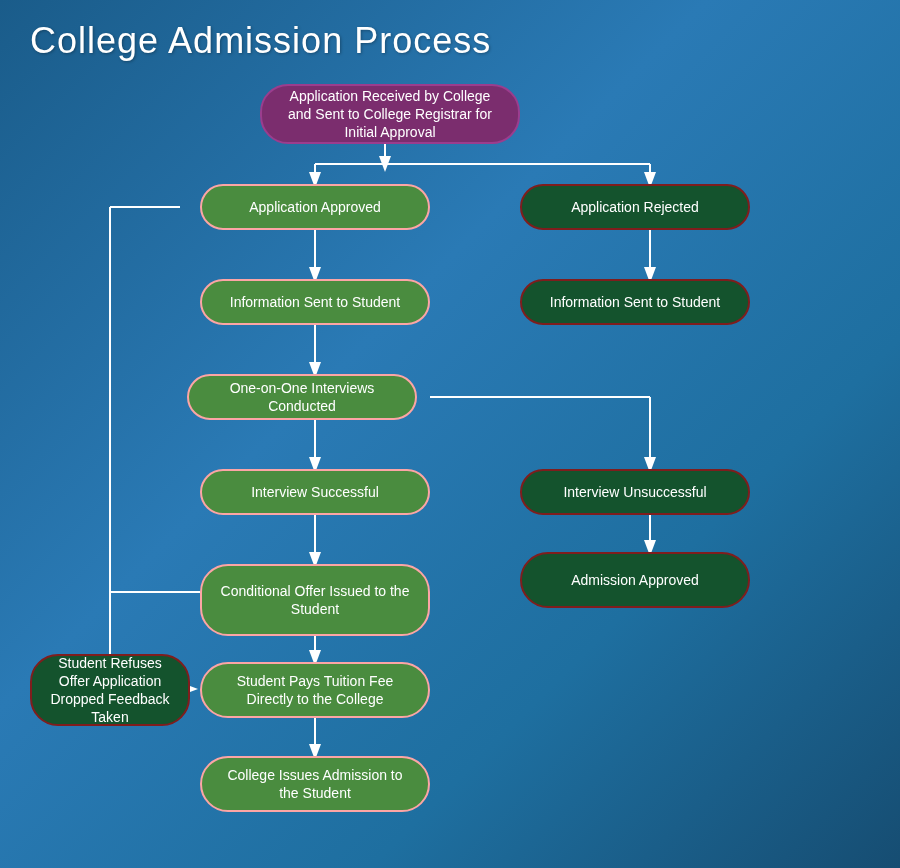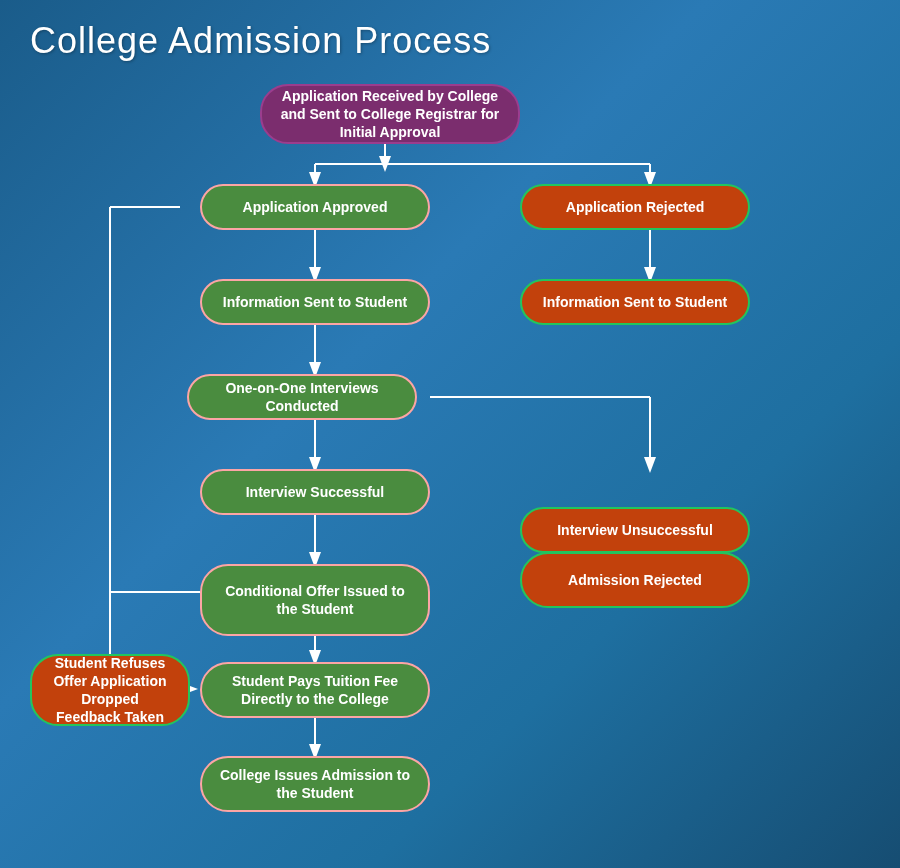--- a/index.html
+++ b/index.html
@@ -39,38 +39,38 @@
     
     .box {
       position: absolute;
       display: flex;
       align-items: center;
       justify-content: center;
       text-align: center;
       border-radius: 28px;
       color: #fff;
       font-size: 14px;
-      font-weight: 700;
+      font-weight: 400;
       line-height: 1.3;
       padding: 12px 16px;
     }
 
     .box-purple {
       background-color: #7b2d6e;
       border: 2px solid #9b3d8e;
     }
 
     .box-green {
       background-color: #4a8c3f;
       border: 2px solid #fca5a5;
     }
 
     .box-red {
-      background-color: #c2410c;
-      border: 2px solid #22c55e;
+      background-color: #14532d;
+      border: 2px solid #7f1d1d;
     }
 
     
     .arrows-svg {
       position: absolute;
       top: 0;
       left: 0;
       width: 100%;
       height: 100%;
       pointer-events: none;
@@ -132,21 +132,20 @@
       width: 230px;
       height: 46px;
     }
 
     
     .box-interview-fail {
       left: 490px;
       top: 385px;
       width: 230px;
       height: 46px;
-      margin-top: 38px;
     }
 
     
     .box-conditional {
       left: 170px;
       top: 480px;
       width: 230px;
       height: 72px;
     }
 
@@ -243,21 +242,21 @@
     <div class="box box-red box-info-red">Information Sent to Student</div>
 
     <div class="box box-green box-interview-conduct">One-on-One Interviews Conducted</div>
 
     <div class="box box-green box-interview-success">Interview Successful</div>
 
     <div class="box box-red box-interview-fail">Interview Unsuccessful</div>
 
     <div class="box box-green box-conditional">Conditional Offer Issued to the Student</div>
 
-    <div class="box box-red box-admission-rejected">Admission Rejected</div>
+    <div class="box box-red box-admission-rejected">Admission Approved</div>
 
     <div class="box box-red box-refuses">Student Refuses Offer Application Dropped Feedback Taken</div>
 
     <div class="box box-green box-pays">Student Pays Tuition Fee Directly to the College</div>
 
     <div class="box box-green box-college-issues">College Issues Admission to the Student</div>
 
   </div>
 </div>
 

